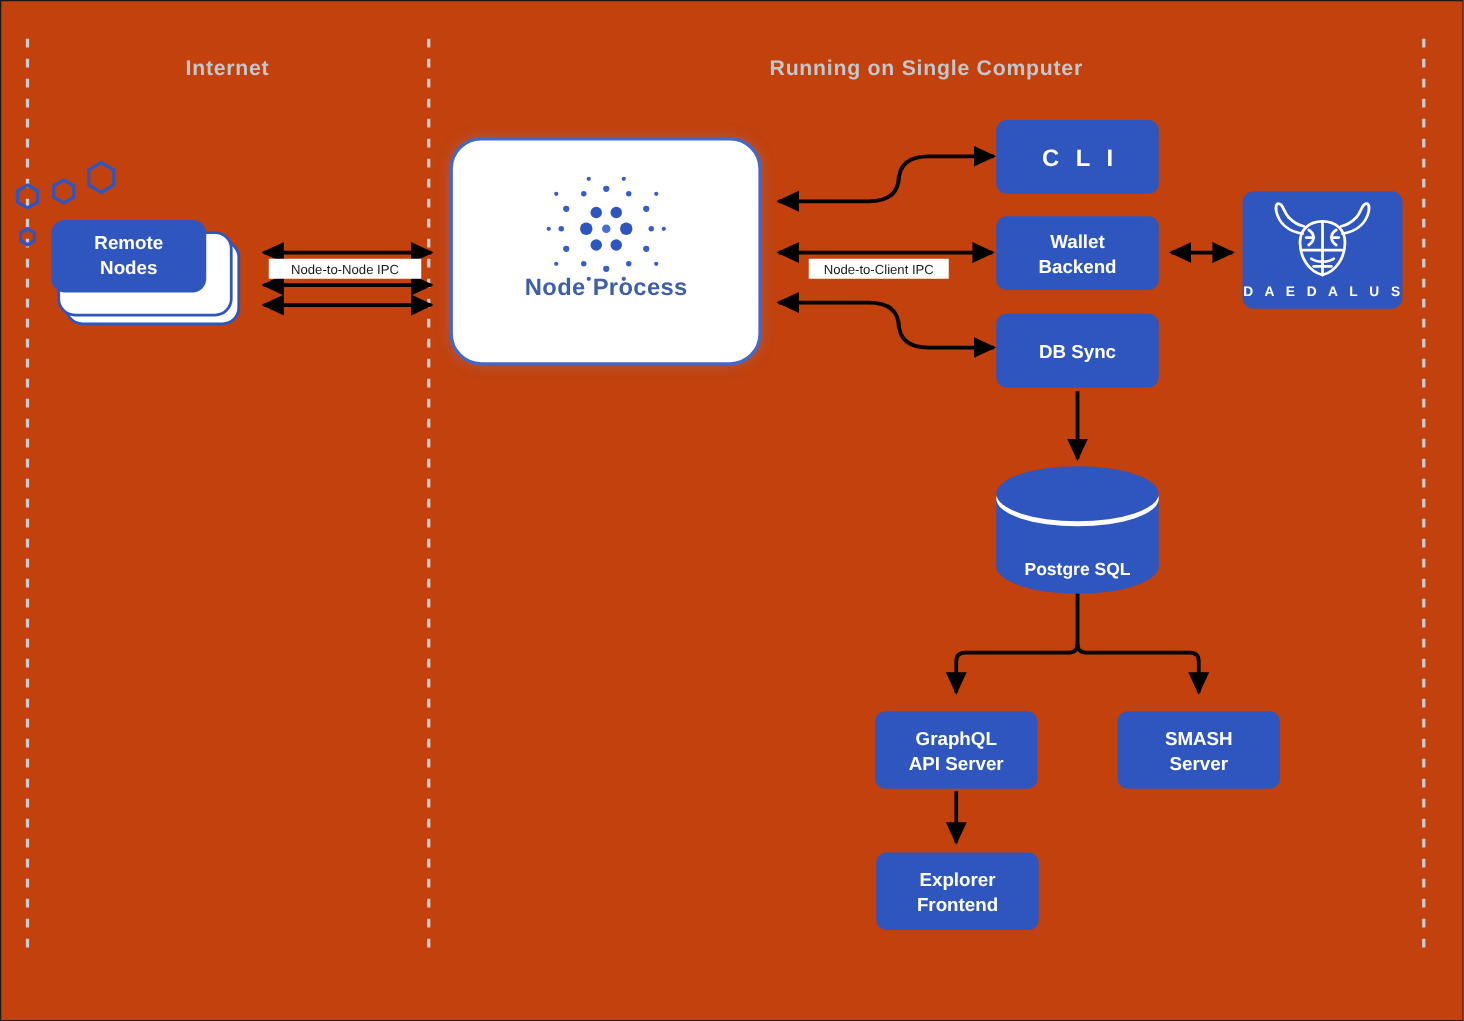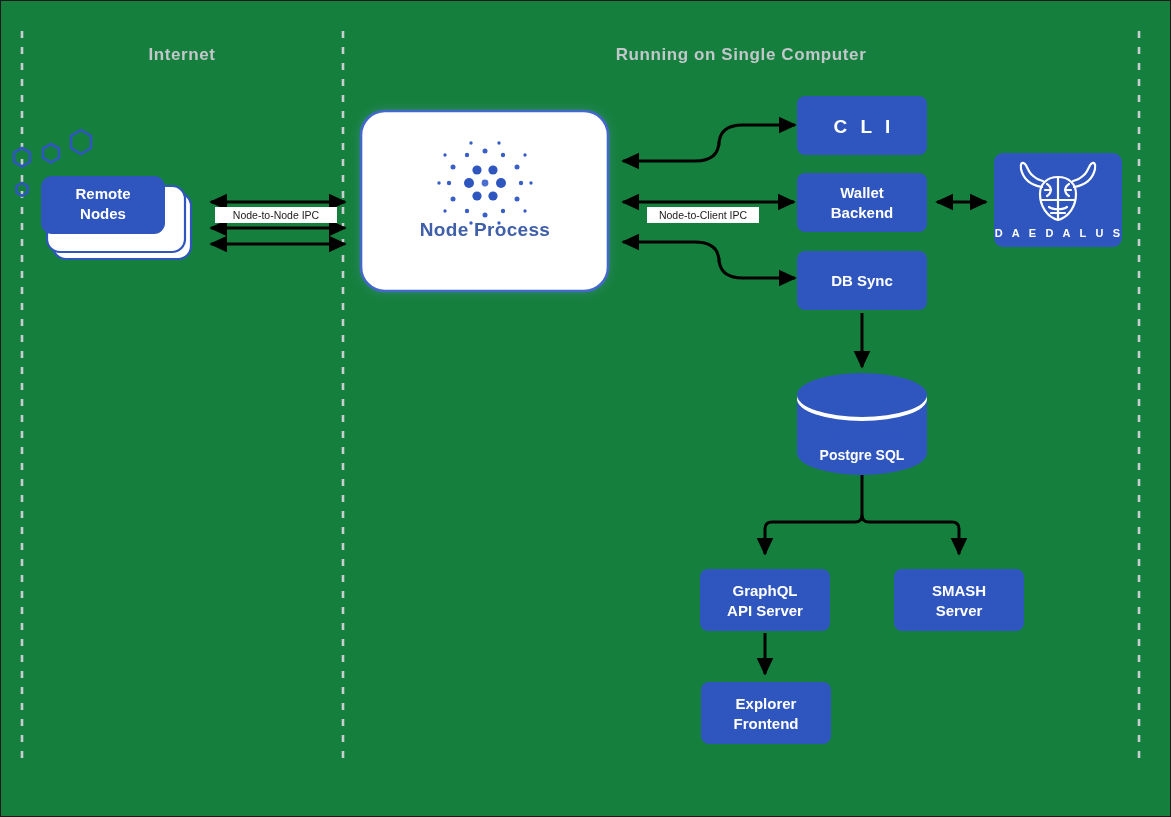--- a/index.html
+++ b/index.html
@@ -1,20 +1,20 @@
 <!DOCTYPE html>
 <html><head>
 <meta charset="utf-8">
 <style>
   html,body{margin:0;padding:0;background:#ffffff;}
   body{font-family:"Liberation Sans","DejaVu Sans",sans-serif;}
   #stage{
     position:relative;
     width:1171px;height:817px;
-    background:#15803d;
+    background:#c2410c;
     border:1px solid #1a1a1a;
     box-sizing:border-box;
     overflow:hidden;
   }
   #diagram{position:absolute;left:0;top:0;width:1171px;height:817px;display:block;}
   .zone-label{
     font-weight:bold;font-size:17px;fill:#c3c6cb;
     letter-spacing:.6px;
     font-family:"Liberation Sans","DejaVu Sans",sans-serif;
   }

